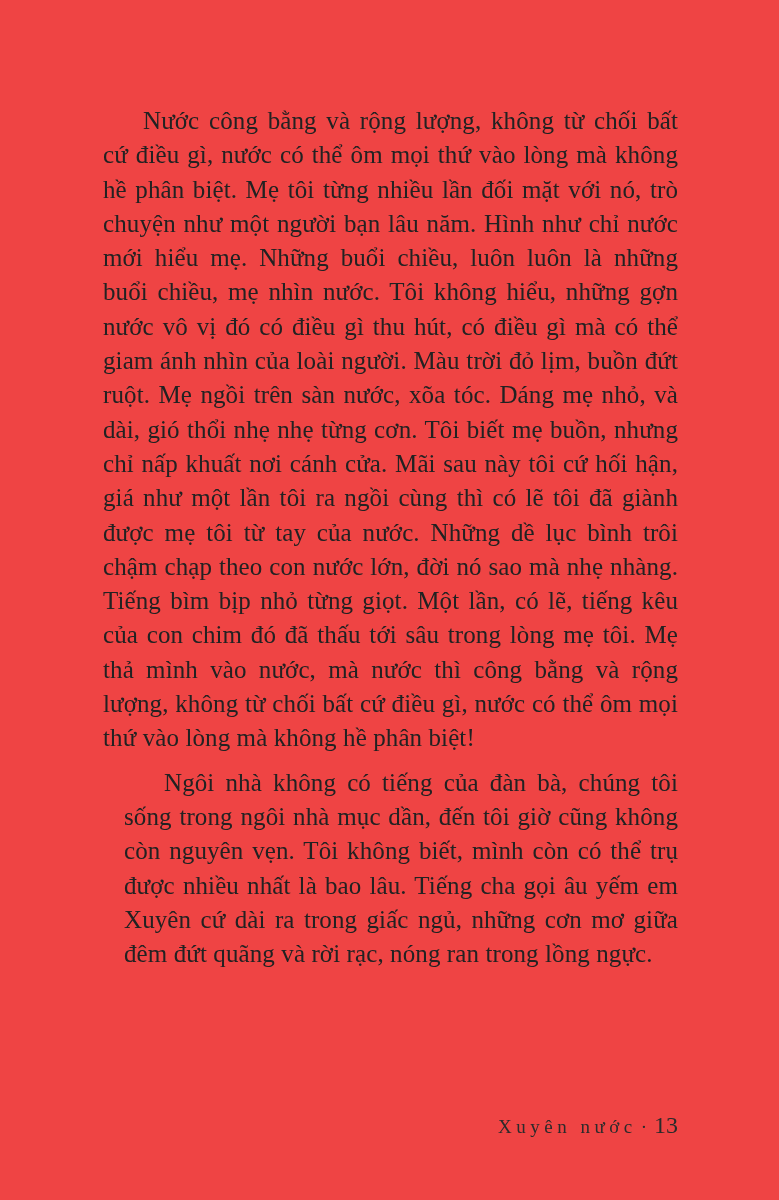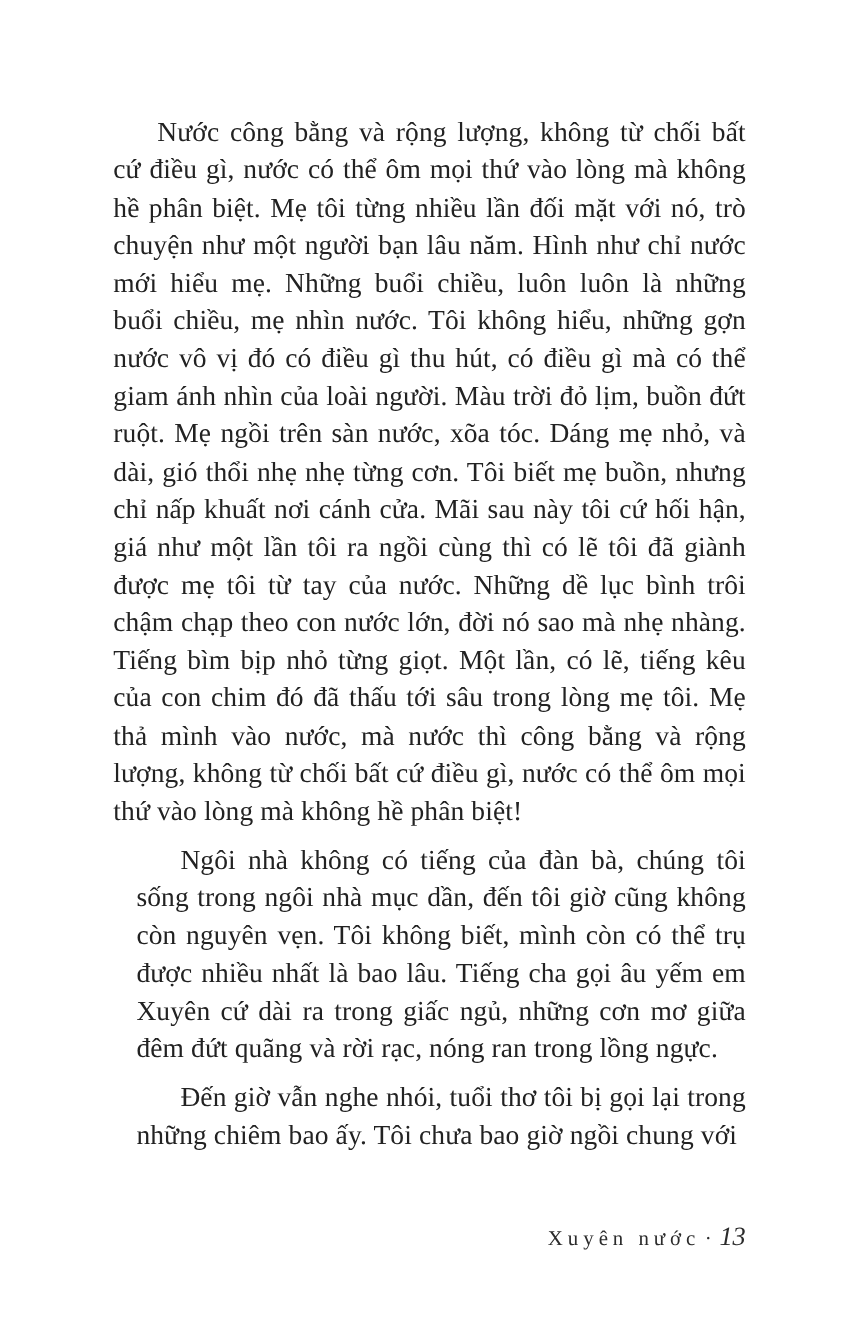--- a/index.html
+++ b/index.html
@@ -5,21 +5,21 @@
   html, body {
     margin: 0;
     padding: 0;
     background: #e8e8e6;
   }
   .page {
     position: relative;
     width: 779px;
     height: 1200px;
     margin: 0 auto;
-    background: #ffffff;
+    background: #ef4444;
     overflow: hidden;
     font-family: "Liberation Serif", "DejaVu Serif", serif;
     color: #222222;
   }
   .text-block {
     position: absolute;
     left: 103px;
     top: 104px;
     width: 575px;
   }
@@ -49,31 +49,29 @@
     font-size: 19px;
     letter-spacing: 4.5px;
   }
   .footer-separator {
     font-size: 19px;
     margin: 0 7px 0 4px;
   }
   .page-number {
     font-size: 24px;
     letter-spacing: 0;
-    font-style: italic;
   }
 </style>
 </head>
 <body>
 
 <div class="page">
 
   <div class="text-block">
     <p>Nước công bằng và rộng lượng, không từ chối bất cứ điều gì, nước có thể ôm mọi thứ vào lòng mà không hề phân biệt. Mẹ tôi từng nhiều lần đối mặt với nó, trò chuyện như một người bạn lâu năm. Hình như chỉ nước mới hiểu mẹ. Những buổi chiều, luôn luôn là những buổi chiều, mẹ nhìn nước. Tôi không hiểu, những gợn nước vô vị đó có điều gì thu hút, có điều gì mà có thể giam ánh nhìn của loài người. Màu trời đỏ lịm, buồn đứt ruột. Mẹ ngồi trên sàn nước, xõa tóc. Dáng mẹ nhỏ, và dài, gió thổi nhẹ nhẹ từng cơn. Tôi biết mẹ buồn, nhưng chỉ nấp khuất nơi cánh cửa. Mãi sau này tôi cứ hối hận, giá như một lần tôi ra ngồi cùng thì có lẽ tôi đã giành được mẹ tôi từ tay của nước. Những dề lục bình trôi chậm chạp theo con nước lớn, đời nó sao mà nhẹ nhàng. Tiếng bìm bịp nhỏ từng giọt. Một lần, có lẽ, tiếng kêu của con chim đó đã thấu tới sâu trong lòng mẹ tôi. Mẹ thả mình vào nước, mà nước thì công bằng và rộng lượng, không từ chối bất cứ điều gì, nước có thể ôm mọi thứ vào lòng mà không hề phân biệt!</p>
     <p>Ngôi nhà không có tiếng của đàn bà, chúng tôi sống trong ngôi nhà mục dần, đến tôi giờ cũng không còn nguyên vẹn. Tôi không biết, mình còn có thể trụ được nhiều nhất là bao lâu. Tiếng cha gọi âu yếm em Xuyên cứ dài ra trong giấc ngủ, những cơn mơ giữa đêm đứt quãng và rời rạc, nóng ran trong lồng ngực.</p>
-    <p>Đến giờ vẫn nghe nhói, tuổi thơ tôi bị gọi lại trong những chiêm bao ấy. Tôi chưa bao giờ ngồi chung với</p>
   </div>
 
   <div class="page-footer">
     <span class="running-title">Xuyên nước</span><span class="footer-separator">·</span><span class="page-number">13</span>
   </div>
 
 </div>
 
 </body></html>

